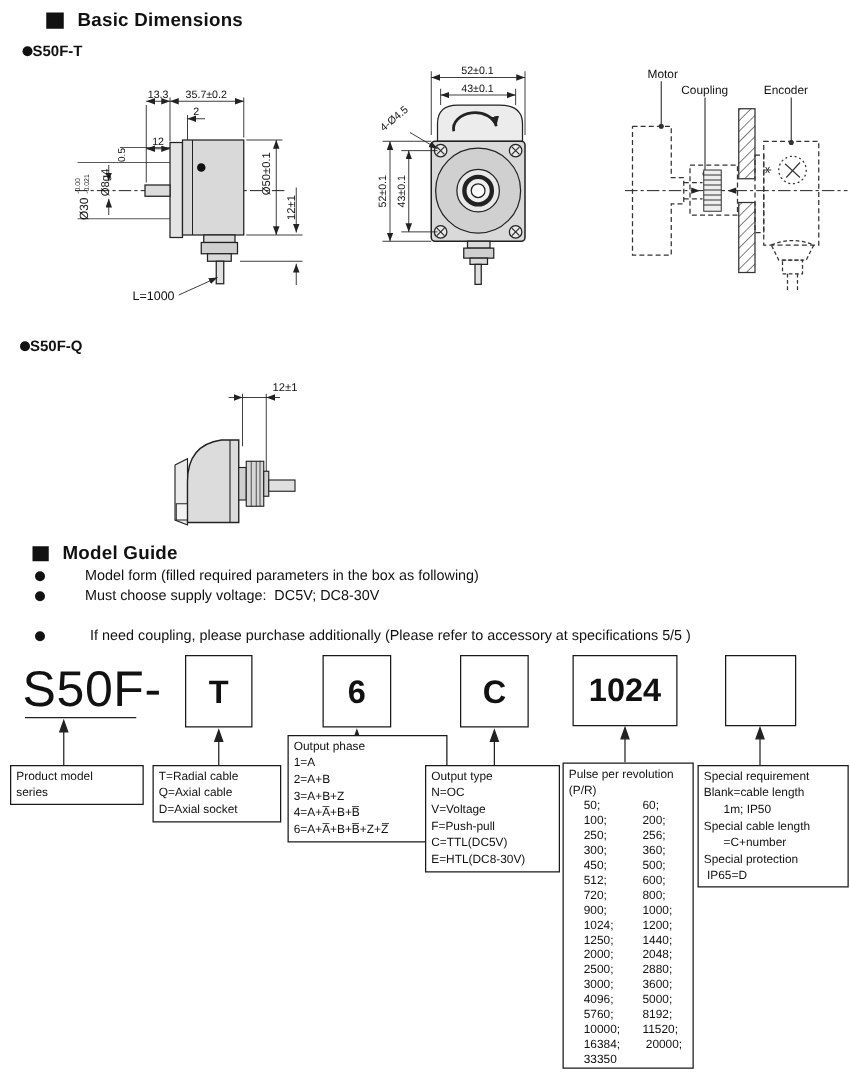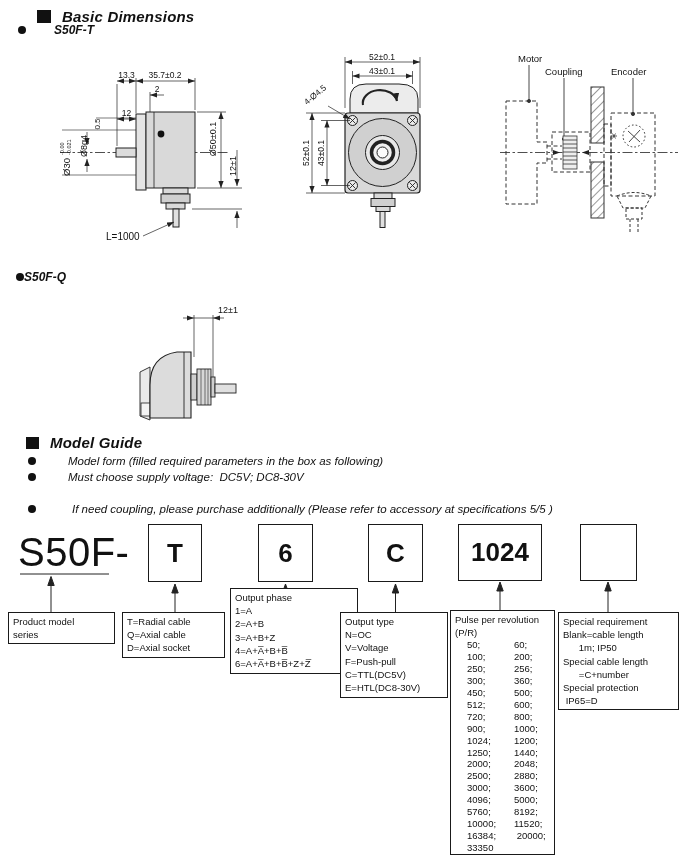--- a/index.html
+++ b/index.html
@@ -1,19 +1,19 @@
 <!DOCTYPE html>
 <html><head>
 <meta charset="utf-8">
 <style>
   html,body{margin:0;padding:0;background:#fff;}
   .page{position:relative;width:680px;height:861px;background:#fff;color:#111;
         font-family:"Liberation Sans",sans-serif;overflow:hidden;}
   .abs{position:absolute;}
-  .row{display:flex;align-items:center;font-style:italic;}
+  .row{display:flex;align-items:center;}
   .marker-square{width:14px;height:13px;background:#111;flex:0 0 auto;}
   .bullet{width:8px;height:8px;border-radius:50%;background:#111;flex:0 0 auto;}
   .sec-title{font-size:15px;font-weight:bold;letter-spacing:.2px;}
   .sub-label{font-size:12px;font-weight:600;}
   .guide-line{font-size:11.5px;white-space:pre;margin-left:20px;}
   .prefix{font-size:40px;font-weight:normal;letter-spacing:.5px;}
   .code-box{border:1.6px solid #1a1a1a;background:#fff;display:flex;align-items:center;
             justify-content:center;font-size:26px;font-weight:bold;box-sizing:border-box;}
   .desc-box{border:1.5px solid #1a1a1a;background:#fff;font-size:9.5px;padding:2px 4px;
             box-sizing:border-box;position:absolute;}
@@ -25,21 +25,21 @@
 </style>
 </head>
 <body>
 
 <div class="page">
 
   <div class="abs row" style="left:37px;top:8px;gap:11px">
     <span class="marker-square"></span>
     <span class="sec-title">Basic Dimensions</span>
   </div>
-  <div class="abs row" style="left:18px;top:23px;gap:28px">
+  <div class="abs row" style="left:18px;top:34px;gap:0">
     <span class="bullet"></span>
     <span class="sub-label">S50F-T</span>
   </div>
 
   <svg class="abs" style="left:55px;top:64px" width="185" height="192" viewBox="55 64 185 192">
     <defs>
       <marker id="ahA" markerUnits="userSpaceOnUse" markerWidth="8" markerHeight="6" refX="7" refY="2.6" orient="auto-start-reverse">
         <path d="M0,0 L7,2.6 L0,5.2 Z" fill="#222"></path>
       </marker>
     </defs>

